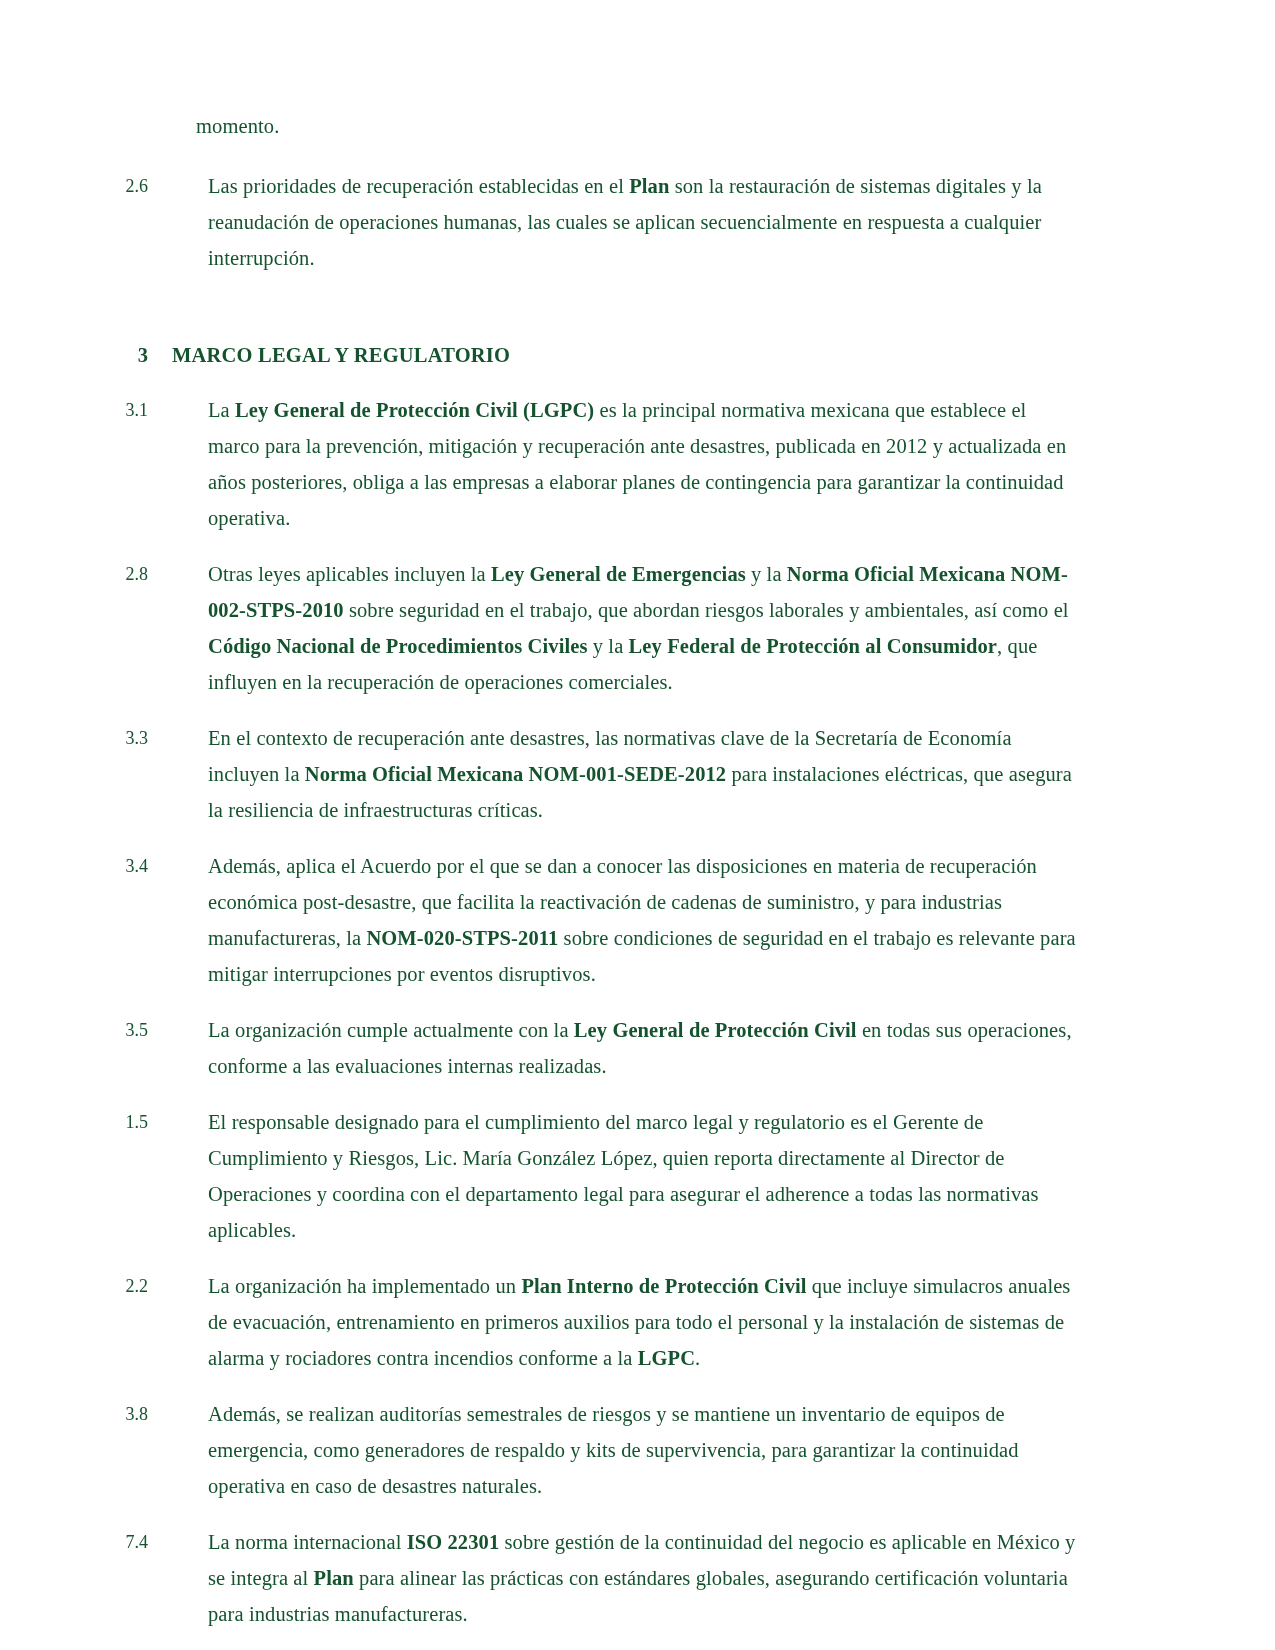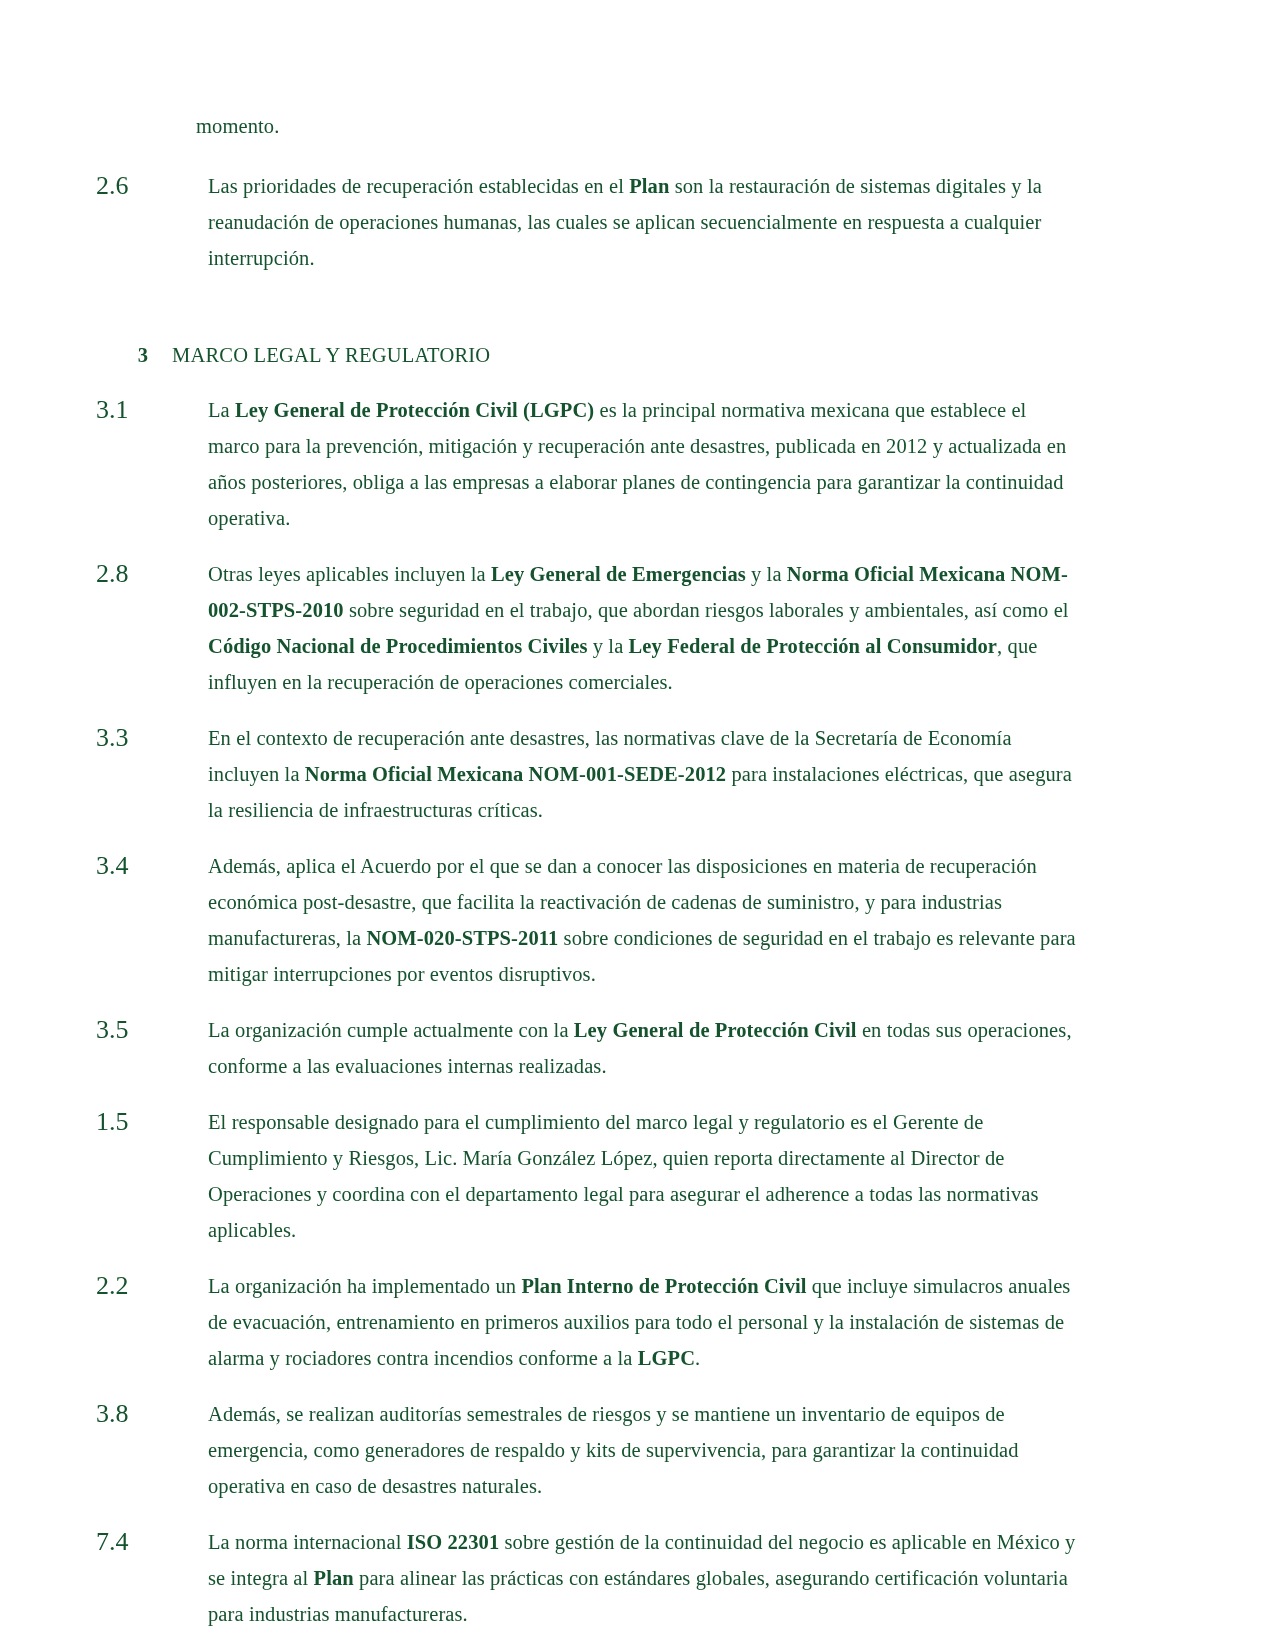--- a/index.html
+++ b/index.html
@@ -32,24 +32,24 @@
 
   
   .clause {
     display: flex;
     align-items: flex-start;
     margin-top: 20px;
   }
   .clause .num {
     flex: 0 0 76px;
     width: 76px;
-    text-align: left;
+    text-align: right;
     padding-right: 24px;
     box-sizing: border-box;
-    font-size: 26px;
+    font-size: 18px;
     line-height: 36px;
     white-space: nowrap;
   }
   .clause .body {
     flex: 1 1 auto;
     font-size: 20.5px;
     line-height: 36px;
     letter-spacing: 0.1px;
     text-align: left;
     hyphens: none;
@@ -71,21 +71,21 @@
     padding-right: 24px;
     box-sizing: border-box;
     font-size: 20.5px;
     line-height: 34px;
     font-weight: bold;
   }
   .heading .title {
     flex: 1 1 auto;
     font-size: 20.5px;
     line-height: 34px;
-    font-weight: normal;
+    font-weight: bold;
     letter-spacing: 0.2px;
   }
 </style>
 </head>
 <body>
 
 <div class="page">
   <div class="content">
 
     <p class="orphan-line">momento.</p>

